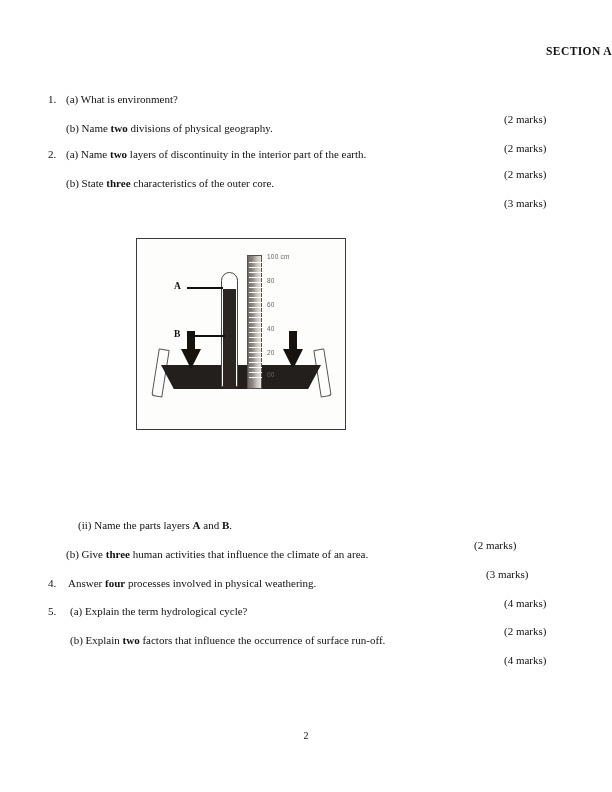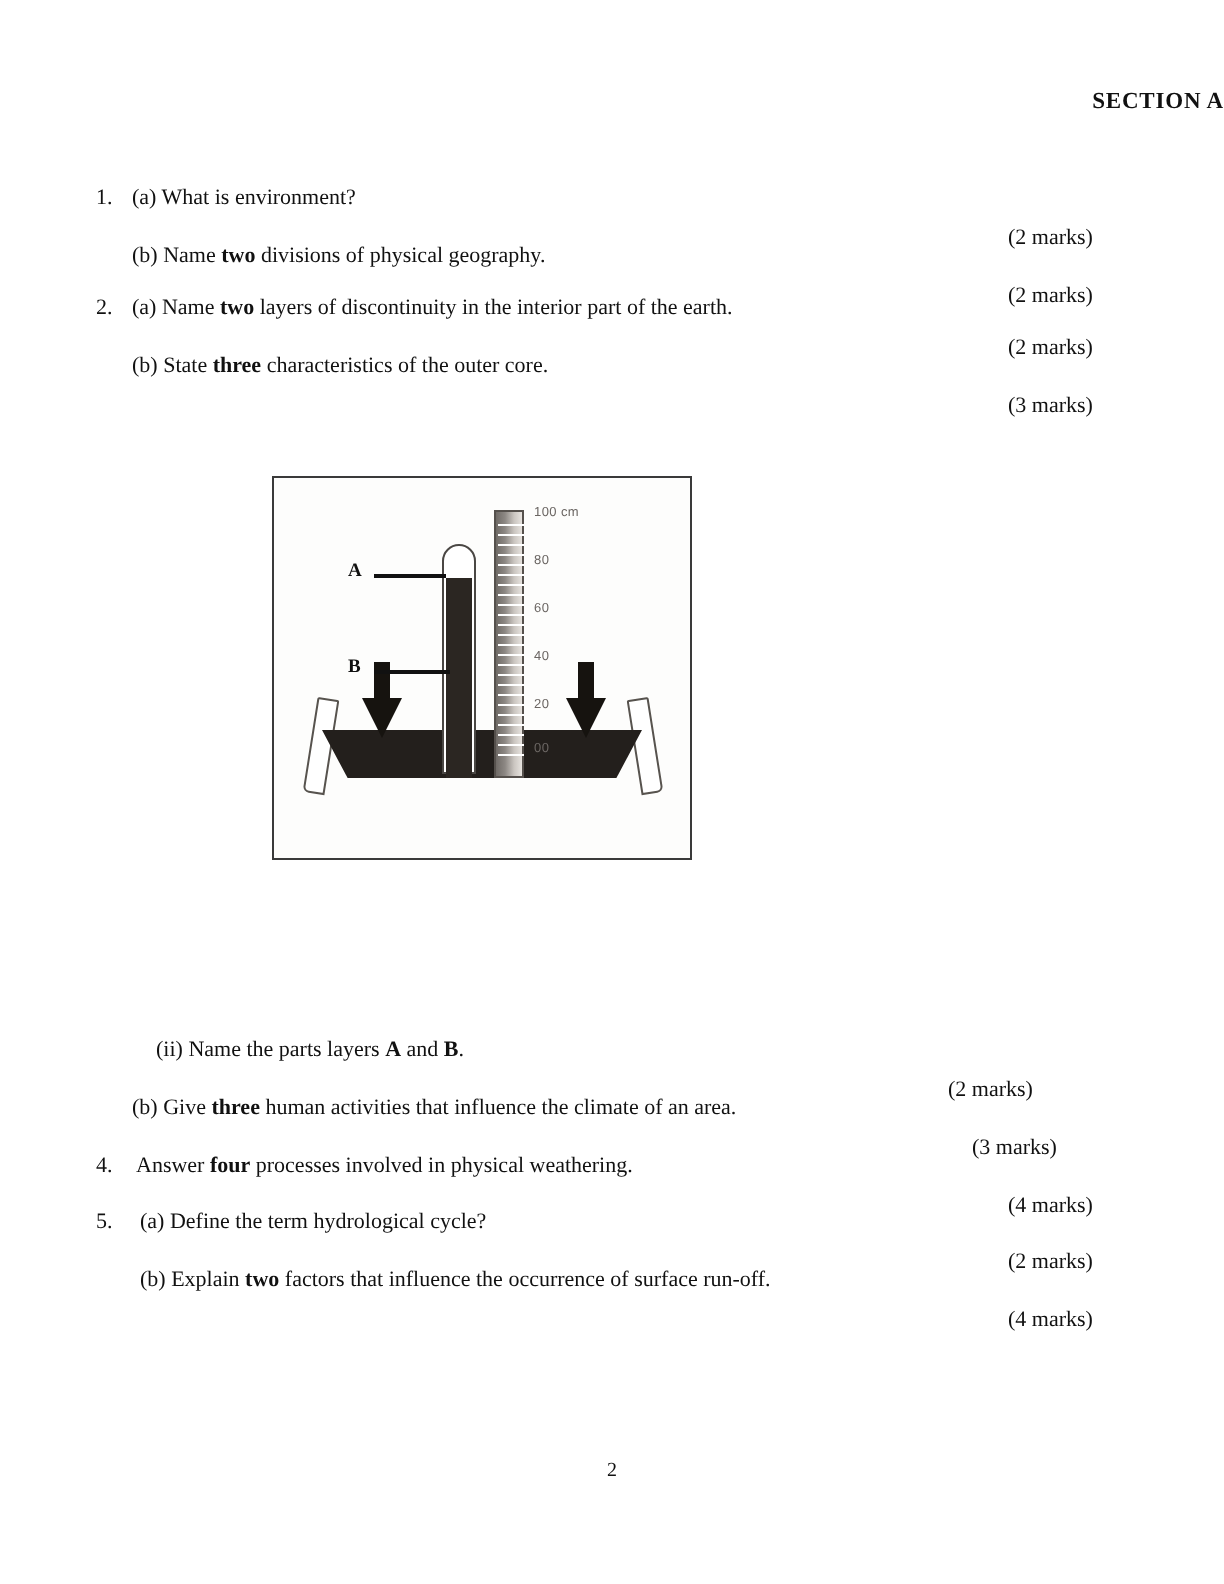--- a/index.html
+++ b/index.html
@@ -311,21 +311,21 @@
     <span class="marks" style="left:438px;">(3 marks)</span>
   </div>
 
   <div class="qrow" style="top:576px;">
     <span class="qnum" style="width:20px;">4.</span><span class="qtext"><span>Answer </span><b>four</b><span> processes involved in physical weathering.</span></span>
     <span class="marks">(4 marks)</span>
   </div>
 
   <div class="qrow" style="top:604px;">
     <span class="qnum" style="width:22px;">5.</span><span class="qlabel">(a)</span>
-    <span class="qtext">Define the term hydrological cycle?</span>
+    <span class="qtext">Explain the term hydrological cycle?</span>
     <span class="marks">(2 marks)</span>
   </div>
 
   <div class="qrow" style="top:633px;">
     <span class="qnum" style="width:22px;"></span><span class="qlabel">(b)</span>
     <span class="qtext"><span>Explain </span><b>two</b><span> factors that influence the occurrence of surface run-off.</span></span>
     <span class="marks">(4 marks)</span>
   </div>
 
   <div class="page-number">2</div>

